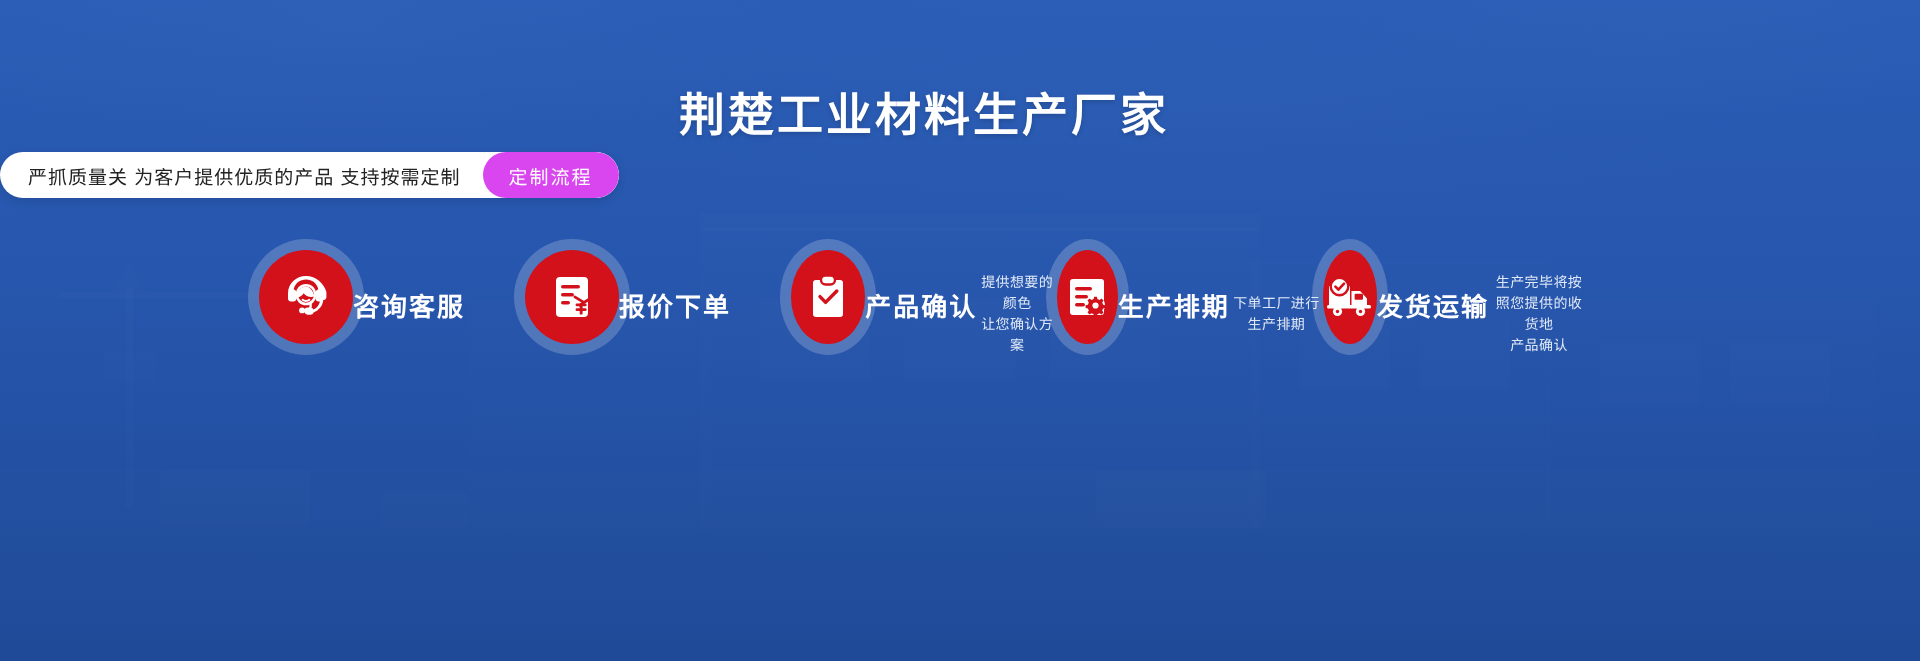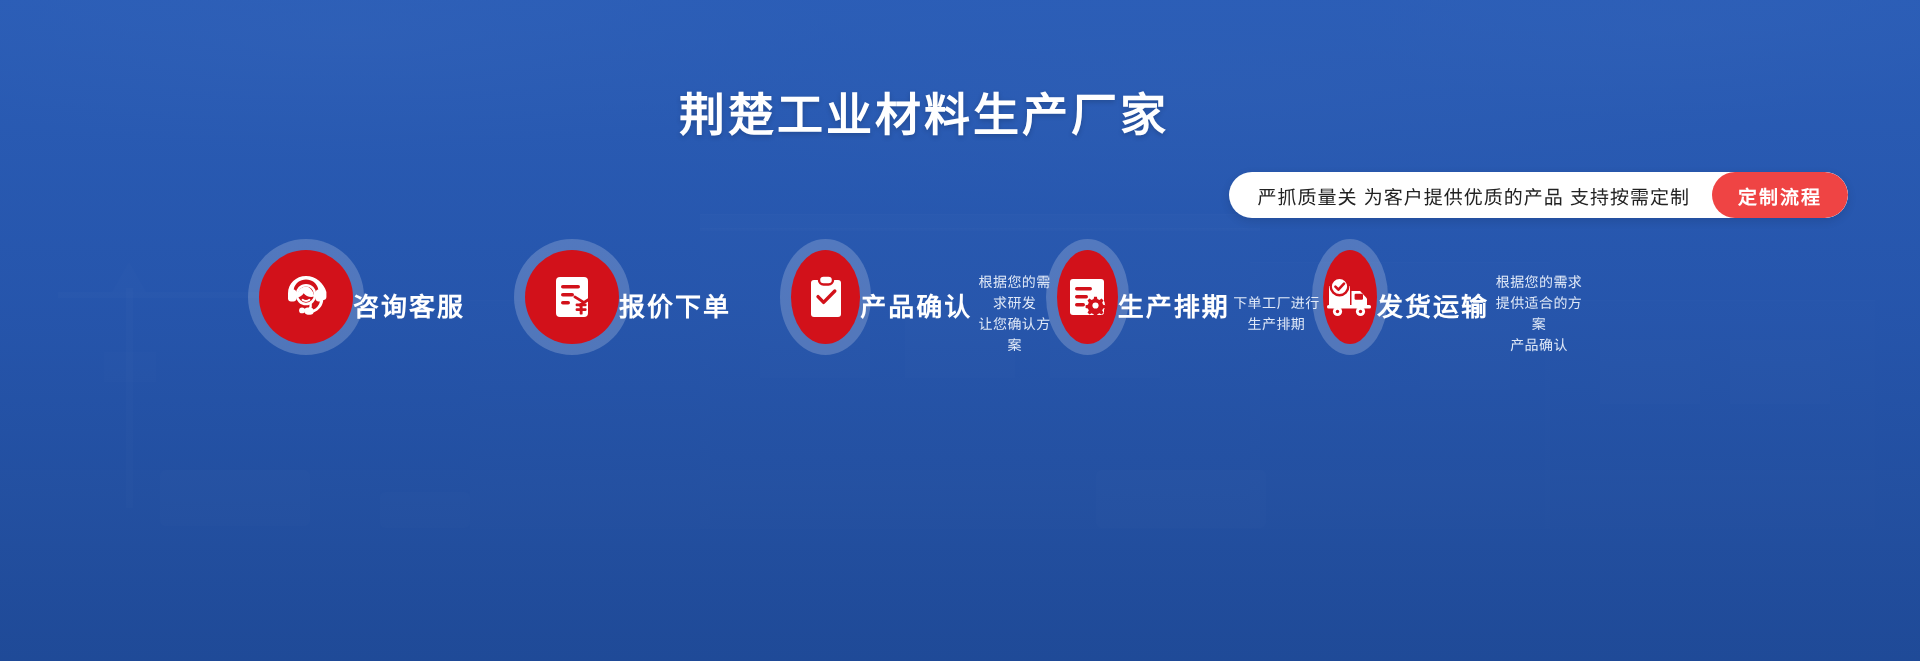--- a/index.html
+++ b/index.html
@@ -104,23 +104,23 @@
     font-size: 46px;
     font-weight: 700;
     letter-spacing: 3px;
     line-height: 1;
     text-shadow: 0 2px 5px rgba(0,0,0,0.18);
   }
 
   .pill-wrap {
     position: absolute;
     left: 0; right: 0;
-    top: 172px;
-    display: flex;
-    justify-content: flex-end;
+    top: 152px;
+    display: flex;
+    justify-content: flex-start;
   }
   .pill {
     display: flex;
     align-items: stretch;
     background: #ffffff;
     border-radius: 28px;
     height: 46px;
     overflow: hidden;
     box-shadow: 0 3px 10px rgba(0,0,0,0.12);
   }
@@ -130,24 +130,24 @@
     padding: 0 22px 0 28px;
     color: #222222;
     font-size: 19px;
     letter-spacing: 1px;
     white-space: nowrap;
   }
   .pill-cta {
     display: flex;
     align-items: center;
     justify-content: center;
-    background: #ef4444;
+    background: #d946ef;
     color: #ffffff;
     font-size: 19px;
-    font-weight: 700;
+    font-weight: 400;
     letter-spacing: 2px;
     padding: 0 26px;
     border-radius: 28px;
     white-space: nowrap;
     cursor: pointer;
   }
 
   .steps {
     position: absolute;
     left: 50%;
@@ -282,21 +282,21 @@
           <span>
             <svg width="50" height="50" viewBox="0 0 50 50" aria-hidden="true">
               <rect x="10" y="8" width="30" height="37" rx="3" fill="#ffffff"></rect>
               <rect x="18" y="3.5" width="14" height="9" rx="4.5" fill="#ffffff" stroke="#d2111a" stroke-width="2.4"></rect>
               <path d="M17 24.6l5.6 5.8L33.8 19" fill="none" stroke="#d2111a" stroke-width="3.4" stroke-linecap="round" stroke-linejoin="round"></path>
             </svg>
           </span>
         </div>
         <div class="step-title">产品确认</div>
         <div class="step-desc">
-          <div>根据您的需求研发</div>
+          <div>提供想要的颜色</div>
           <div>让您确认方案</div>
         </div>
       </div>
 
       <div class="step">
         <div class="step-circle">
           <span>
             <svg width="50" height="50" viewBox="0 0 50 50" aria-hidden="true">
               <rect x="8" y="7" width="34" height="36" rx="3" fill="#ffffff"></rect>
               <rect x="13" y="15" width="17" height="3.4" rx="1.7" fill="#d2111a"></rect>
@@ -329,20 +329,20 @@
               <circle cx="37.5" cy="39.5" r="4.6" fill="#ffffff"></circle>
               <circle cx="14.5" cy="39.5" r="1.7" fill="#d2111a"></circle>
               <circle cx="37.5" cy="39.5" r="1.7" fill="#d2111a"></circle>
               <circle cx="16.5" cy="14.5" r="8.8" fill="#ffffff" stroke="#d2111a" stroke-width="2.4"></circle>
               <path d="M12.4 14.6l3 3.1 5.6-6" fill="none" stroke="#d2111a" stroke-width="2.6" stroke-linecap="round" stroke-linejoin="round"></path>
             </svg>
           </span>
         </div>
         <div class="step-title">发货运输</div>
         <div class="step-desc">
-          <div>根据您的需求提供适合的方案</div>
+          <div>生产完毕将按照您提供的收货地</div>
           <div>产品确认</div>
         </div>
       </div>
 
     </div>
   </div>
 </div>
 
 </body></html>

